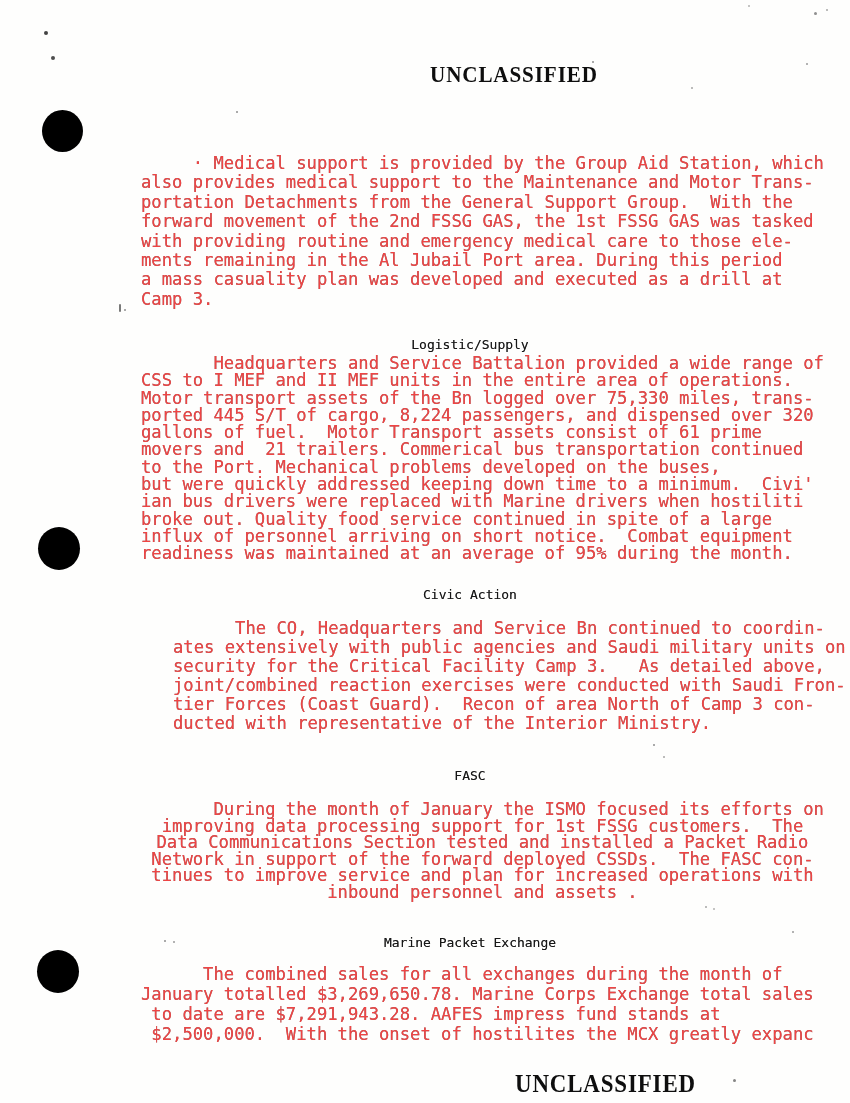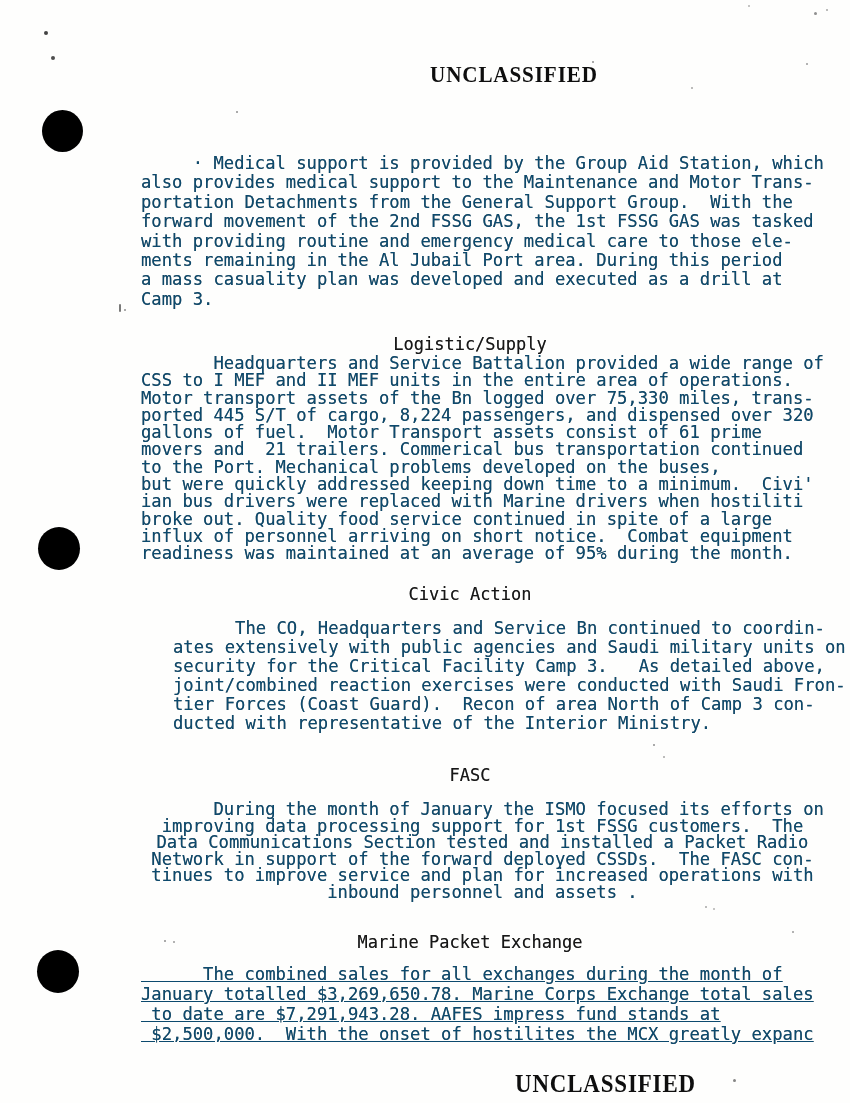--- a/index.html
+++ b/index.html
@@ -12,43 +12,43 @@
     position:absolute;
     font-family:"Liberation Serif", serif;
     font-weight:bold; color:#0e0e0e;
     transform:scaleX(0.88); transform-origin:left top;
     white-space:pre;
   }
   .banner.header { left:430px; top:61px;  font-size:24px; letter-spacing:1px; }
   .banner.footer { left:515px; top:1069px; font-size:26px; letter-spacing:1px; }
   .para {
     position:absolute; left:141px; margin:0;
-    font-family:inherit; font-size:17.2px; color:#0c4a6e;
+    font-family:inherit; font-size:17.2px; color:#ef4444;
     white-space:pre; text-shadow:0 0 0.5px rgba(10,10,10,0.55);
   }
   .heading {
     position:absolute; left:141px; width:658px; margin:0;
-    text-align:center; font-size:17px; color:#171717;
+    text-align:center; font-size:13px; color:#171717;
     white-space:pre; line-height:19.4px;
     text-shadow:0 0 0.5px rgba(10,10,10,0.55);
   }
   .lh194 { line-height:19.4px; }
   .lh173 { line-height:17.3px; }
   .lh171 { line-height:19px;margin-left:32px; }
   .lh166 { line-height:16.6px;text-align:center; }
   .lh200 { line-height:20px; }
   .p-medical   { top:154px; }
   .h-logistics { top:335px; }
   .p-logistics { top:355px; }
   .h-civic     { top:585px; }
   .p-civic     { top:619px; }
   .h-ismo      { top:766px; }
   .p-ismo      { top:801px; }
   .h-mcx       { top:933px; }
-  .p-mcx       { top:964px;text-decoration:underline; }
+  .p-mcx       { top:964px; }
   .punch { position:absolute; background:#000; border-radius:50%; }
   .punch1 { left:42px; top:110px; width:41px; height:42px; }
   .punch2 { left:38px; top:527px; width:42px; height:43px; }
   .punch3 { left:37px; top:950px; width:42px; height:43px; }
   .speck { position:absolute; background:#222; border-radius:50%; }
 </style>
 </head>
 <body>
 
 <div class="page">

